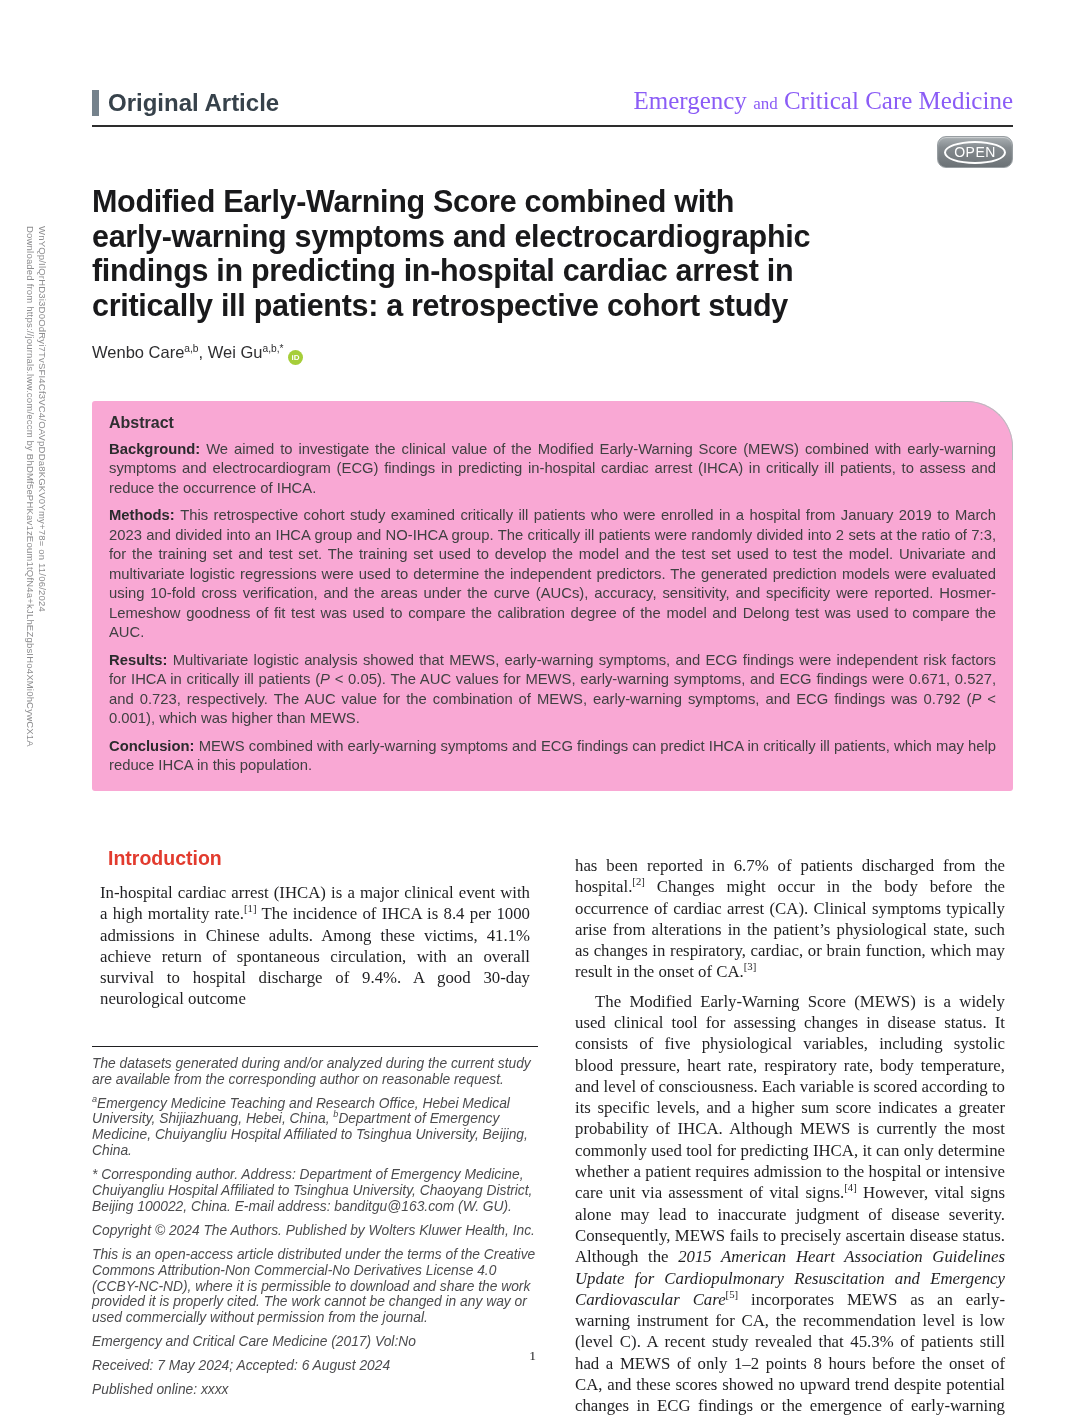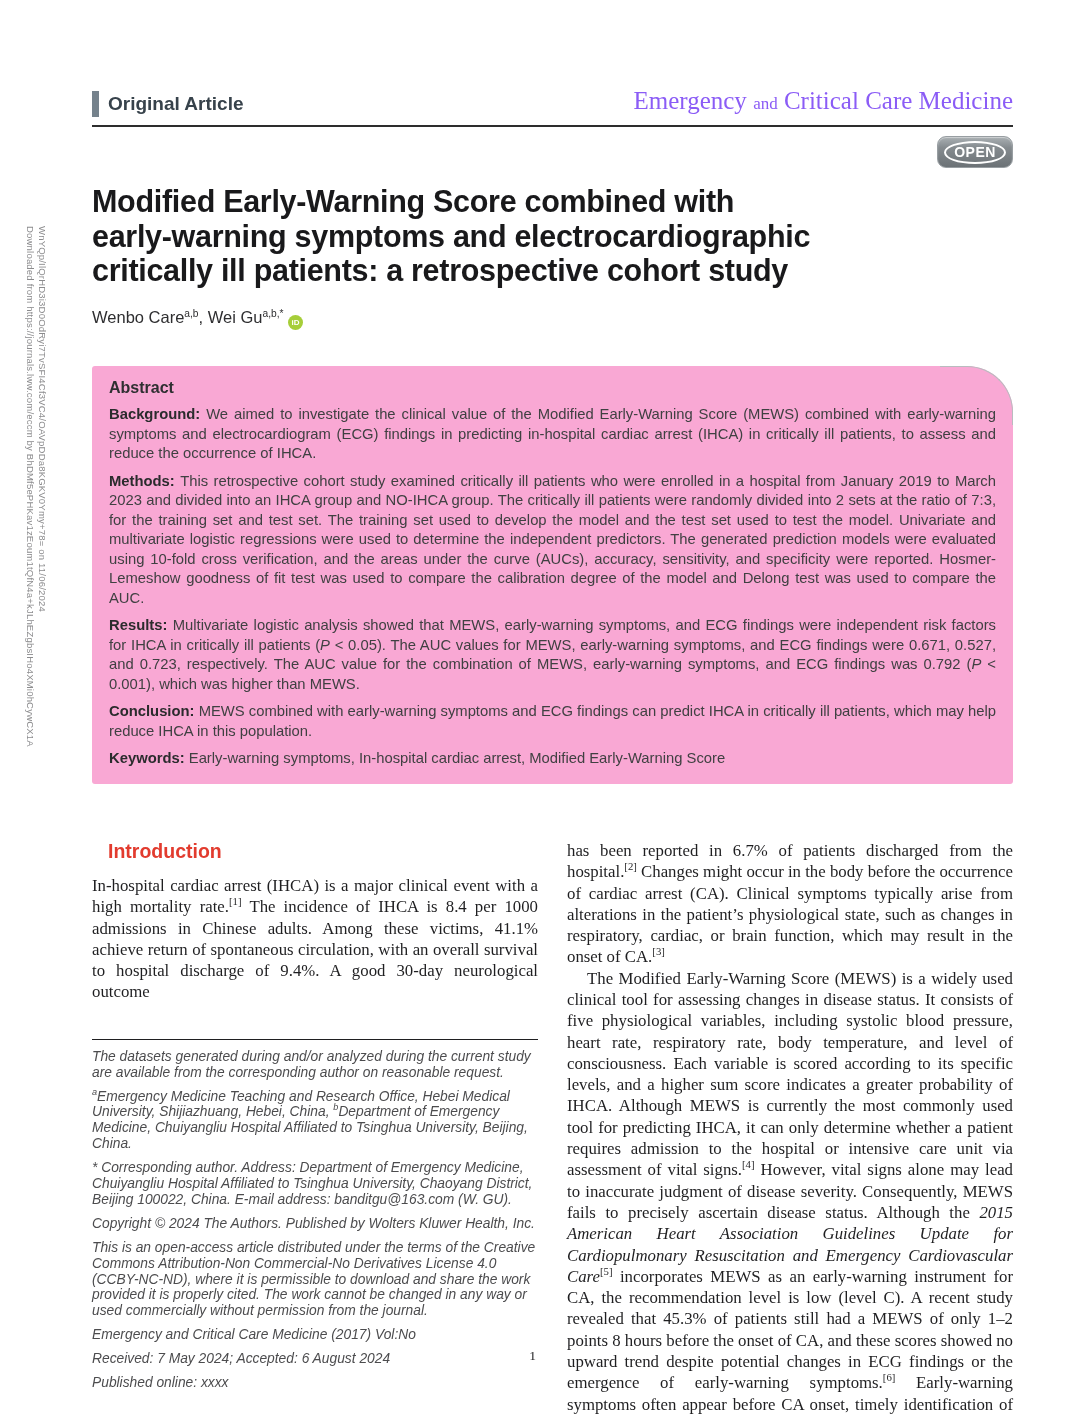--- a/index.html
+++ b/index.html
@@ -5,31 +5,31 @@
   html,body{margin:0;padding:0;background:#ffffff;}
   .page{position:relative;width:1065px;height:1419px;background:#ffffff;overflow:hidden;
         font-family:"Liberation Sans",sans-serif;color:#1f1f21;}
   
   .watermark{position:absolute;left:24px;top:226px;writing-mode:vertical-lr;
              font-size:9.5px;line-height:12px;color:#8b8b8d;letter-spacing:.2px;height:640px;}
   .watermark div{white-space:nowrap;}
   .content{position:absolute;left:92px;top:88px;width:921px;}
   
   .header-row{display:flex;justify-content:space-between;align-items:flex-end;}
-  .article-type{display:flex;align-items:center;gap:9px;font-weight:bold;font-size:19px;color:#37424b;}
+  .article-type{display:flex;align-items:center;gap:9px;font-weight:bold;font-size:24px;color:#37424b;}
   .type-bar{width:7px;height:26px;background:#75828c;}
   .journal-name{font-family:"Liberation Serif",serif;color:#8b5cf6;font-size:25px;line-height:26px;}
   .journal-name .and{font-size:17px;}
   .header-rule{height:0;border-top:2.5px solid #2d2d2d;margin-top:8px;}
   .open-row{display:flex;justify-content:flex-end;margin-top:9px;}
   .open-badge{width:74px;height:30px;display:flex;align-items:center;justify-content:center;
               background:linear-gradient(180deg,#aab0b3 0%,#858b8f 35%,#6c7276 100%);
               border:1px solid #989ea2;border-radius:9px;box-shadow:inset 0 1px 1px rgba(255,255,255,.45);}
   .open-oval{border:2px solid #ffffff;border-radius:50%;padding:1px 8px 2px;color:#ffffff;
-             font-weight:bold;font-size:14px;letter-spacing:.5px;}
+             font-weight:normal;font-size:14px;letter-spacing:.5px;}
   
   .title{margin-top:16px;font-weight:bold;font-size:30.5px;line-height:34.5px;
          letter-spacing:-.3px;color:#19191b;}
   .authors{margin-top:9px;font-size:16.5px;color:#2e2e30;}
   .authors sup{font-size:62%;}
   .orcid{display:inline-flex;align-items:center;justify-content:center;width:15px;height:15px;
          background:#a6ce39;border-radius:50%;color:#ffffff;font-size:8px;font-weight:bold;
          vertical-align:-2px;}
   
   .abstract-box{position:relative;margin-top:36px;background:#f9a8d4;
@@ -39,21 +39,21 @@
                 border-top-right-radius:46px;}
   .abstract-box h2{margin:0;font-size:16px;color:#2f2f31;}
   .abstract-box p{margin:8px 0 0;font-size:14.8px;line-height:19.5px;color:#404042;text-align:justify;}
   .s-b{font-weight:bold;color:#2b2b2d;}
   .s-i{font-style:italic;}
   
   .columns{display:flex;gap:29px;margin-top:56px;}
   .col{width:446px;}
   .section-heading{margin:0 16px 12px;font-size:19.5px;font-weight:bold;color:#e23b2e;}
   .body-text{font-family:"Liberation Serif",serif;font-size:16.8px;line-height:21.3px;
-             color:#1f1f21;text-align:justify;margin:0;}
+             color:#1f1f21;text-align:justify;margin:8px;}
   .body-text sup{font-size:64%;line-height:0;}
   .indent{text-indent:20px;}
   
   .footnotes{margin-top:36px;border-top:1.5px solid #1f1f21;padding-top:9px;}
   .footnotes p{margin:0 0 8px;font-style:italic;font-size:13.8px;line-height:15.9px;color:#4c4c4e;}
   .footnotes sup{font-size:66%;line-height:0;}
   .page-number{position:absolute;left:0;right:0;top:1348px;text-align:center;
                font-family:"Liberation Serif",serif;font-size:13.5px;color:#1f1f21;}
 </style>
 </head>
@@ -84,35 +84,35 @@
 
     <div class="open-row">
       <div class="open-badge">
         <span class="open-oval">OPEN</span>
       </div>
     </div>
 
     <h1 class="title">
       <div>Modified Early-Warning Score combined with</div>
       <div>early-warning symptoms and electrocardiographic</div>
+      <div>findings in predicting in-hospital cardiac arrest in</div>
       <div>critically ill patients: a retrospective cohort study</div>
     </h1>
 
     <div class="authors">
       <span><span>Wenbo Care</span><sup>a,b</sup><span>, Wei Gu</span><sup>a,b,*</sup></span>
       <span class="orcid">iD</span>
     </div>
 
     <div class="abstract-box">
       <h2>Abstract</h2>
       <p><span class="s-b">Background: </span><span>We aimed to investigate the clinical value of the Modified Early-Warning Score (MEWS) combined with early-warning symptoms and electrocardiogram (ECG) findings in predicting in-hospital cardiac arrest (IHCA) in critically ill patients, to assess and reduce the occurrence of IHCA.</span></p>
       <p><span class="s-b">Methods: </span><span>This retrospective cohort study examined critically ill patients who were enrolled in a hospital from January 2019 to March 2023 and divided into an IHCA group and NO-IHCA group. The critically ill patients were randomly divided into 2 sets at the ratio of 7:3, for the training set and test set. The training set used to develop the model and the test set used to test the model. Univariate and multivariate logistic regressions were used to determine the independent predictors. The generated prediction models were evaluated using 10-fold cross verification, and the areas under the curve (AUCs), accuracy, sensitivity, and specificity were reported. Hosmer-Lemeshow goodness of fit test was used to compare the calibration degree of the model and Delong test was used to compare the AUC.</span></p>
       <p><span class="s-b">Results: </span><span>Multivariate logistic analysis showed that MEWS, early-warning symptoms, and ECG findings were independent risk factors for IHCA in critically ill patients (</span><span class="s-i">P</span><span> &lt; 0.05). The AUC values for MEWS, early-warning symptoms, and ECG findings were 0.671, 0.527, and 0.723, respectively. The AUC value for the combination of MEWS, early-warning symptoms, and ECG findings was 0.792 (</span><span class="s-i">P</span><span> &lt; 0.001), which was higher than MEWS.</span></p>
       <p><span class="s-b">Conclusion: </span><span>MEWS combined with early-warning symptoms and ECG findings can predict IHCA in critically ill patients, which may help reduce IHCA in this population.</span></p>
-      <p><span class="s-b">Keywords: </span><span>Early-warning symptoms, In-hospital cardiac arrest, Modified Early-Warning Score</span></p>
     </div>
 
     <div class="columns">
 
       <div class="col">
         <h3 class="section-heading">Introduction</h3>
         <p class="body-text"><span>In-hospital cardiac arrest (IHCA) is a major clinical event with a high mortality rate.</span><sup>[1]</sup><span> The incidence of IHCA is 8.4 per 1000 admissions in Chinese adults. Among these victims, 41.1% achieve return of spontaneous circulation, with an overall survival to hospital discharge of 9.4%. A good 30-day neurological outcome</span></p>
 
         <div class="footnotes">
           <p><span>The datasets generated during and/or analyzed during the current study are available from the corresponding author on reasonable request.</span></p>

